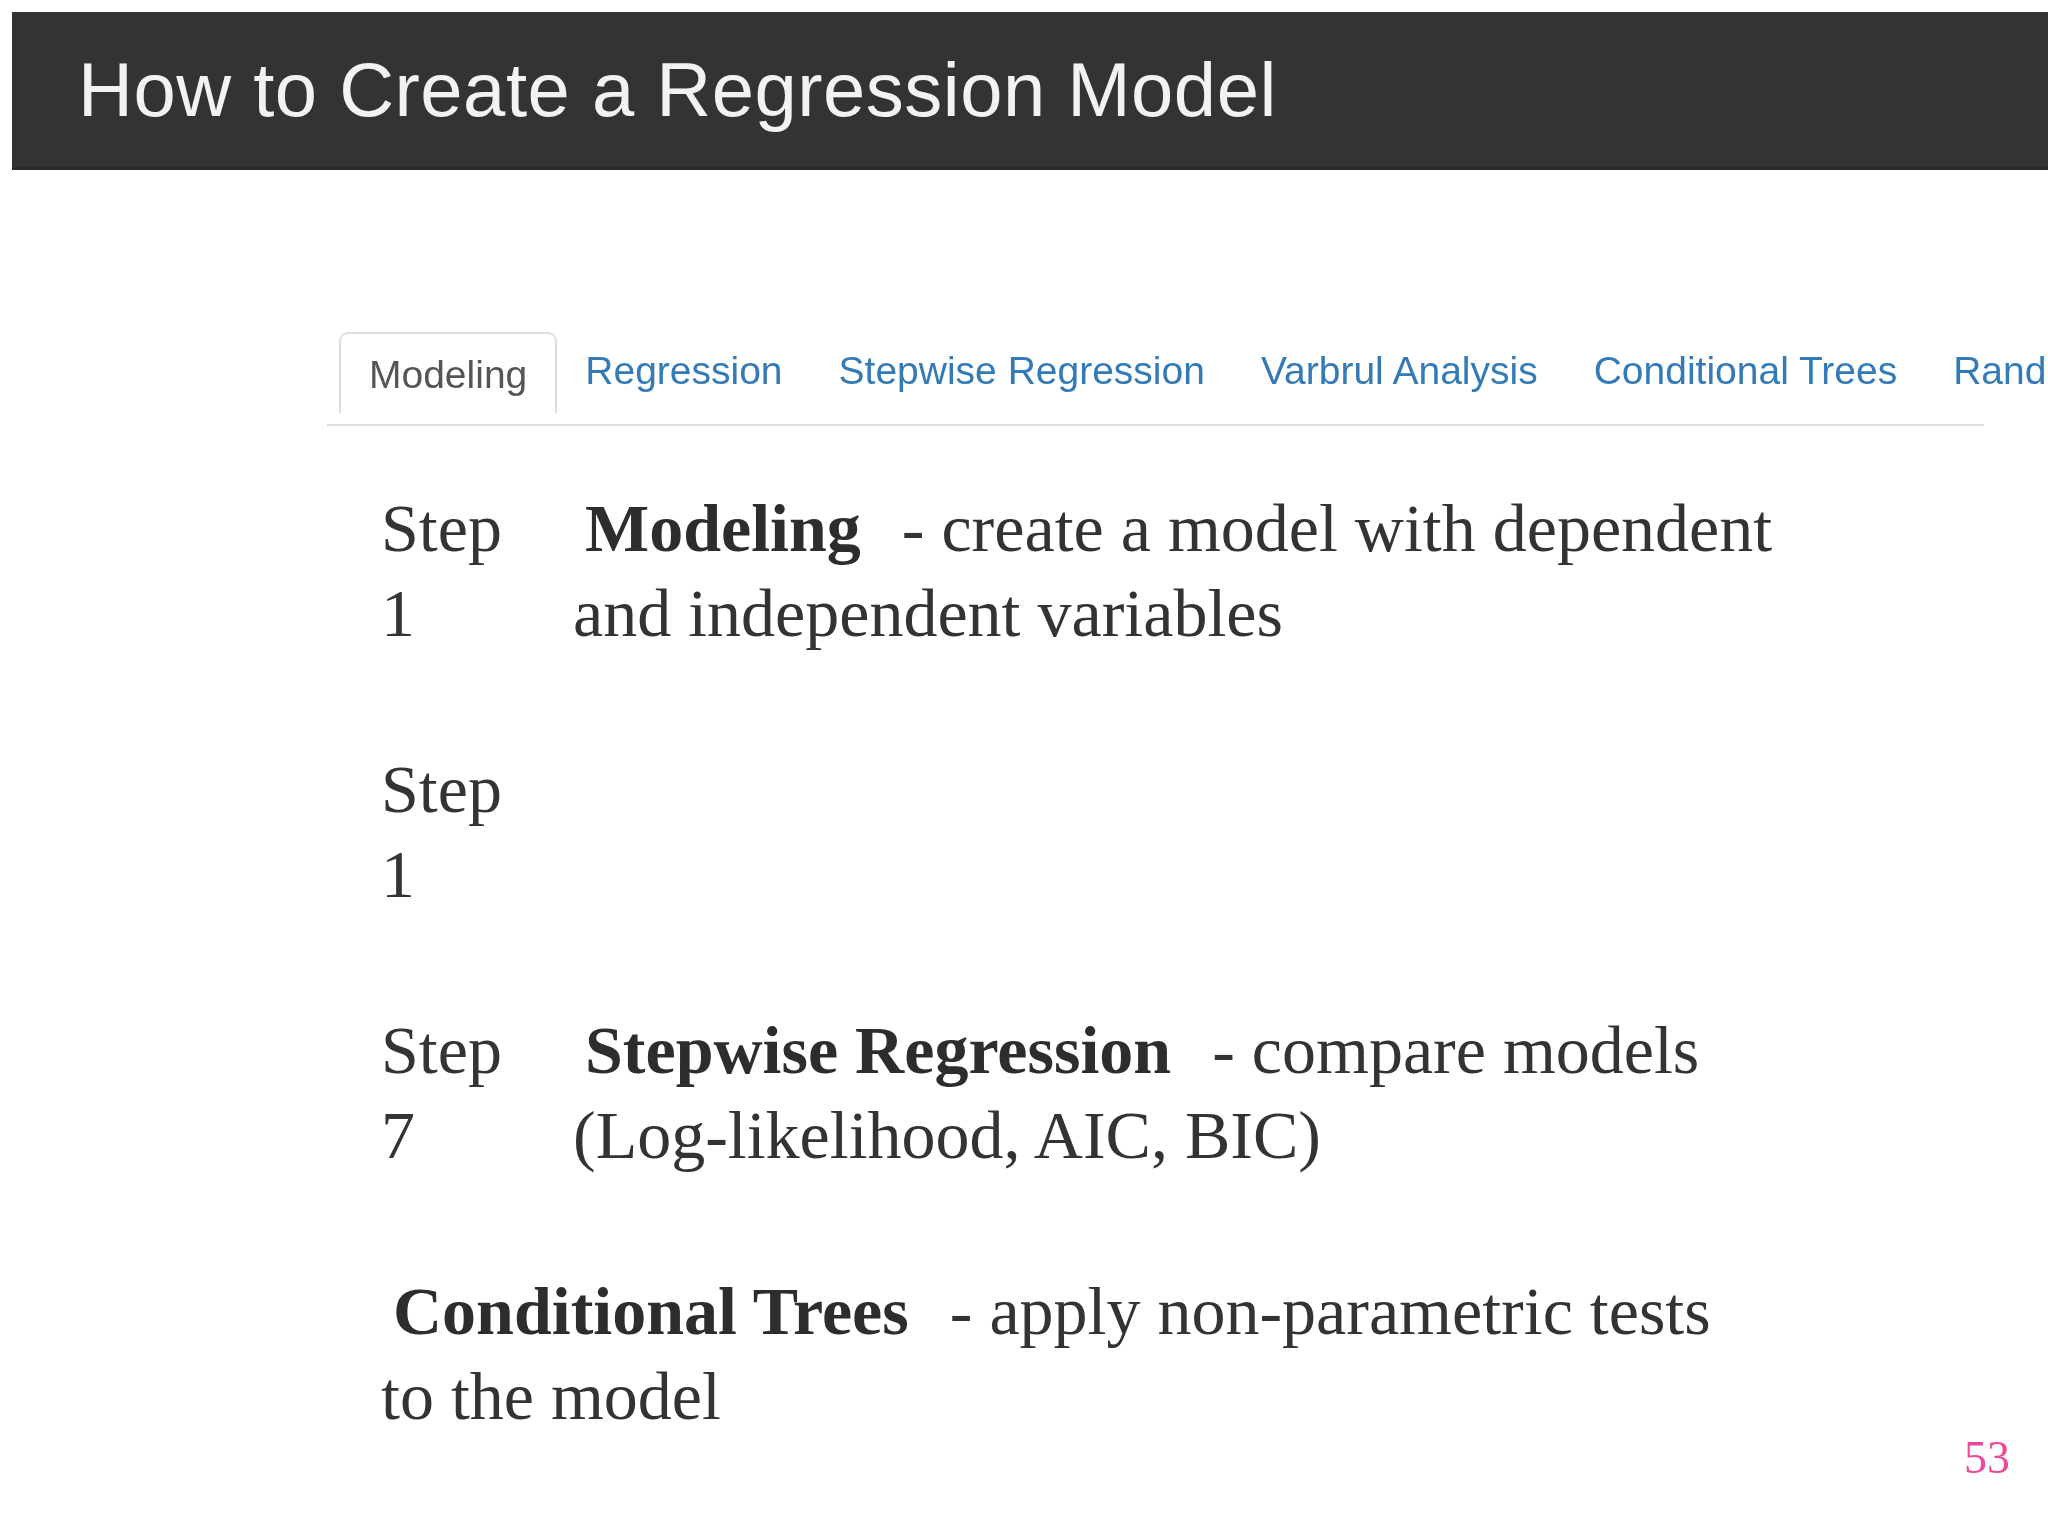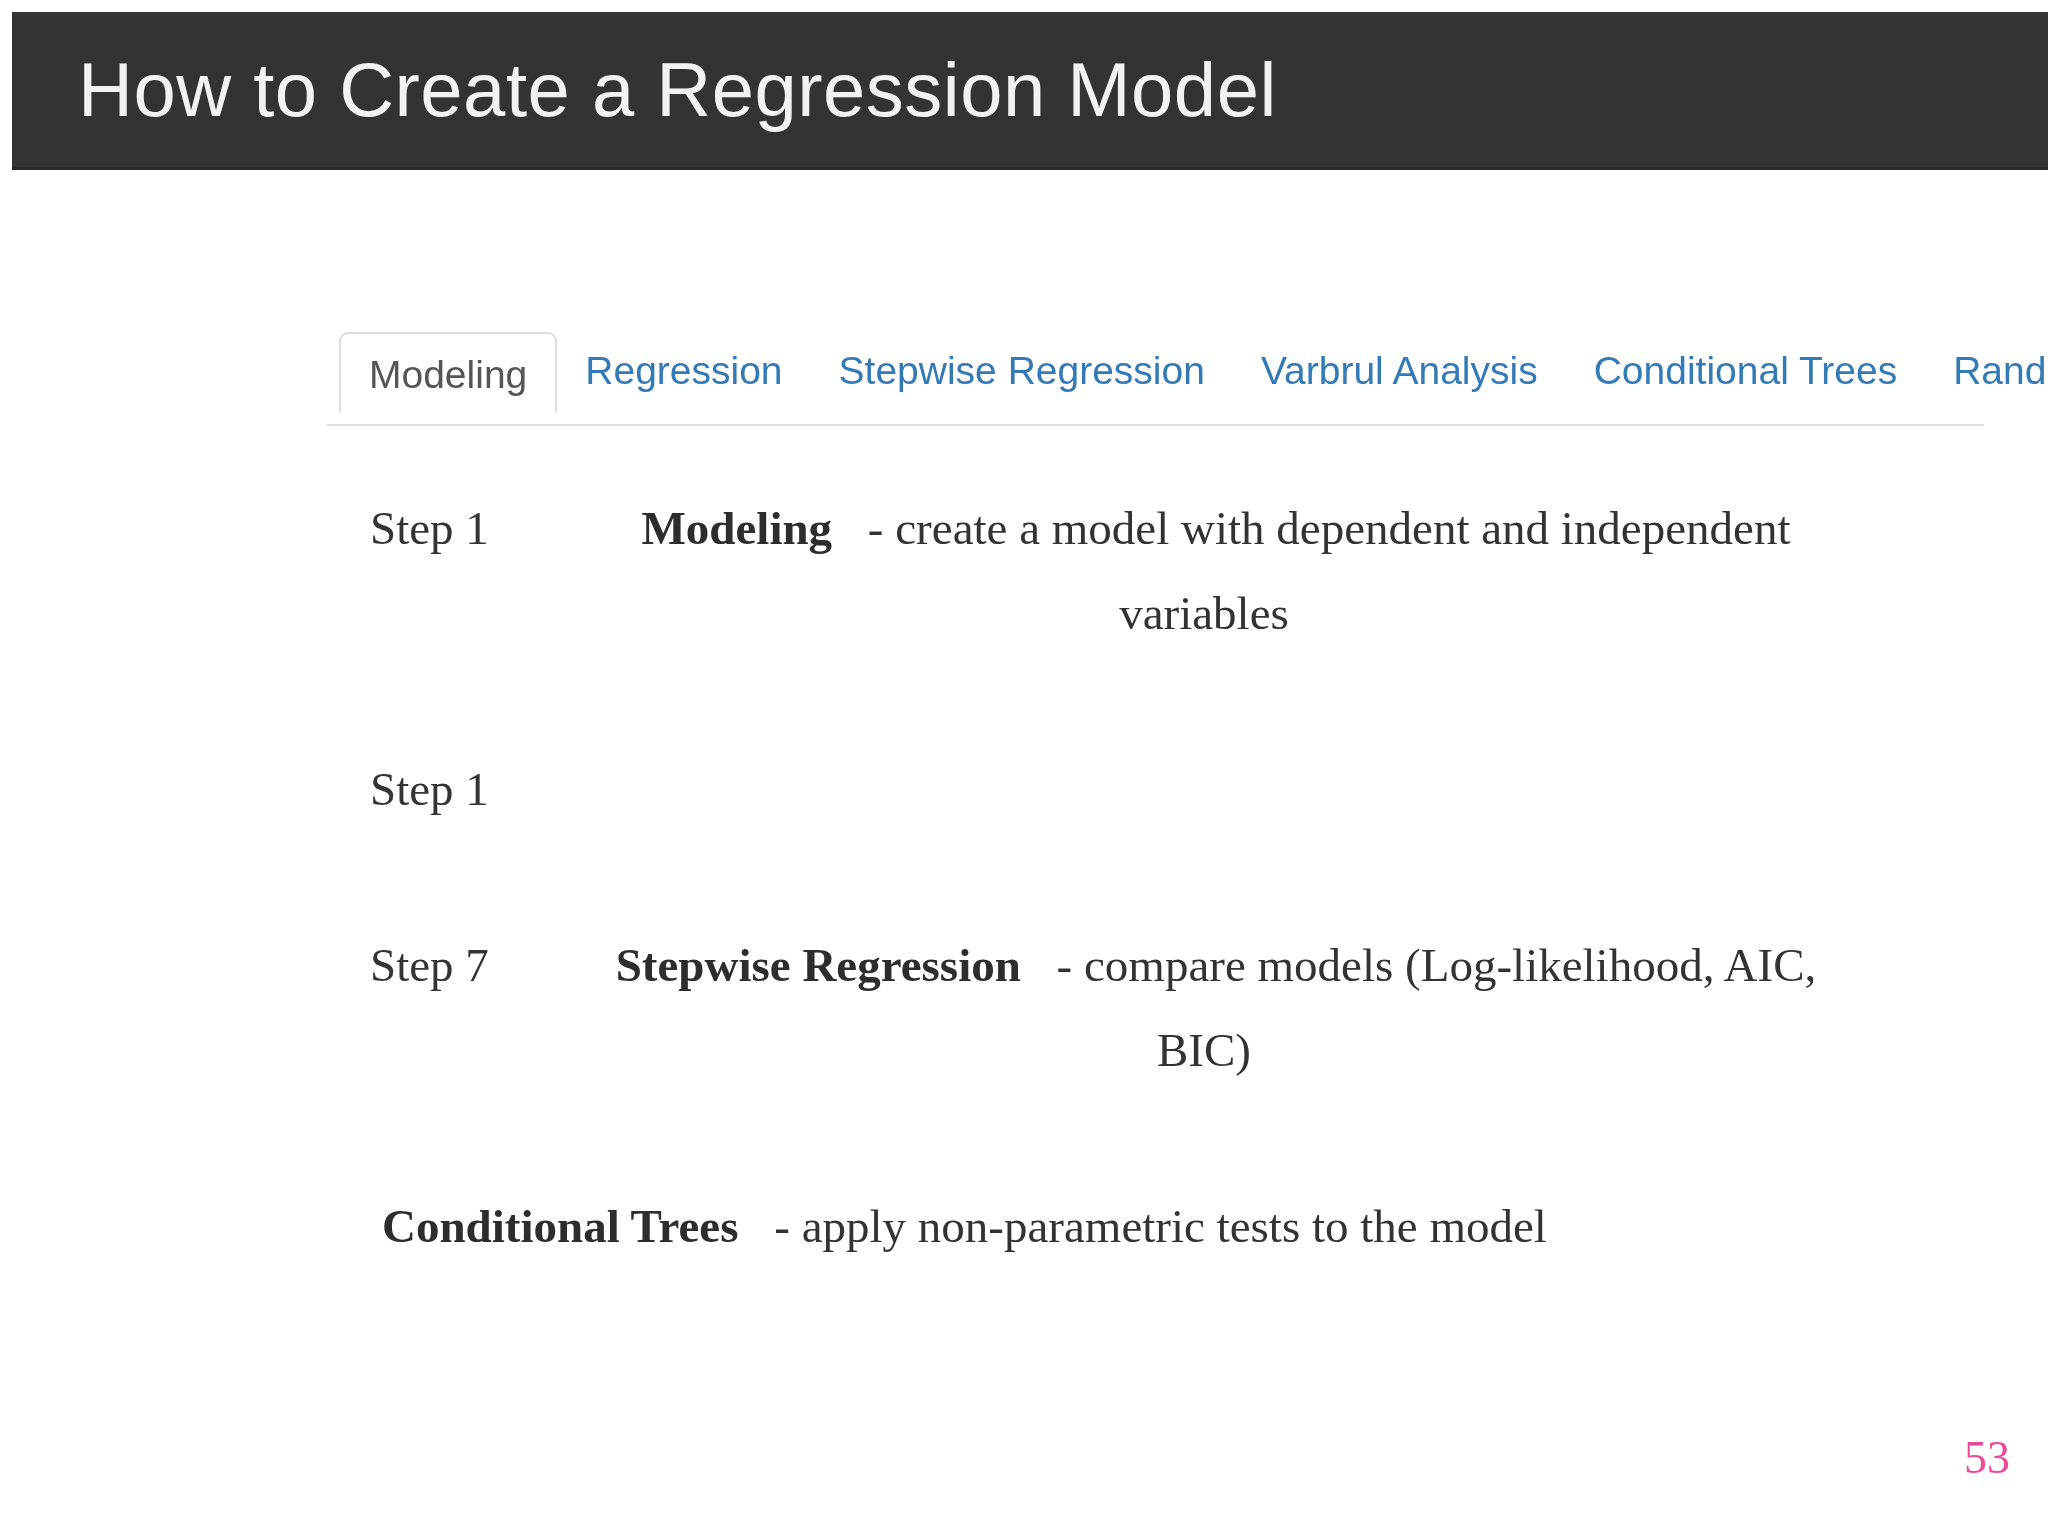--- a/index.html
+++ b/index.html
@@ -55,38 +55,37 @@
     border: 2px solid #dddddd;
     border-bottom: 2px solid #ffffff;
     border-radius: 9px 9px 0 0;
     margin-bottom: -2px;
   }
 
   
   .steps {
     position: absolute;
     top: 438px;
-    left: 322px;
+    left: 333px;
     width: 1560px;
     font-family: "Liberation Serif", serif;
     color: #333333;
-    font-size: 47px;
+    font-size: 68px;
     line-height: 85px;
   }
   .step {
     display: flex;
     margin-bottom: 43px;
   }
   .step-label {
     flex: 0 0 192px;
     color: #343434;
   }
   .step-desc {
     max-width: 1360px;
-    text-align: center;
   }
   .step-term {
     font-weight: bold;
     color: #2d2d2d;
   }
 
   
   .page-number {
     position: absolute;
     right: 38px;

